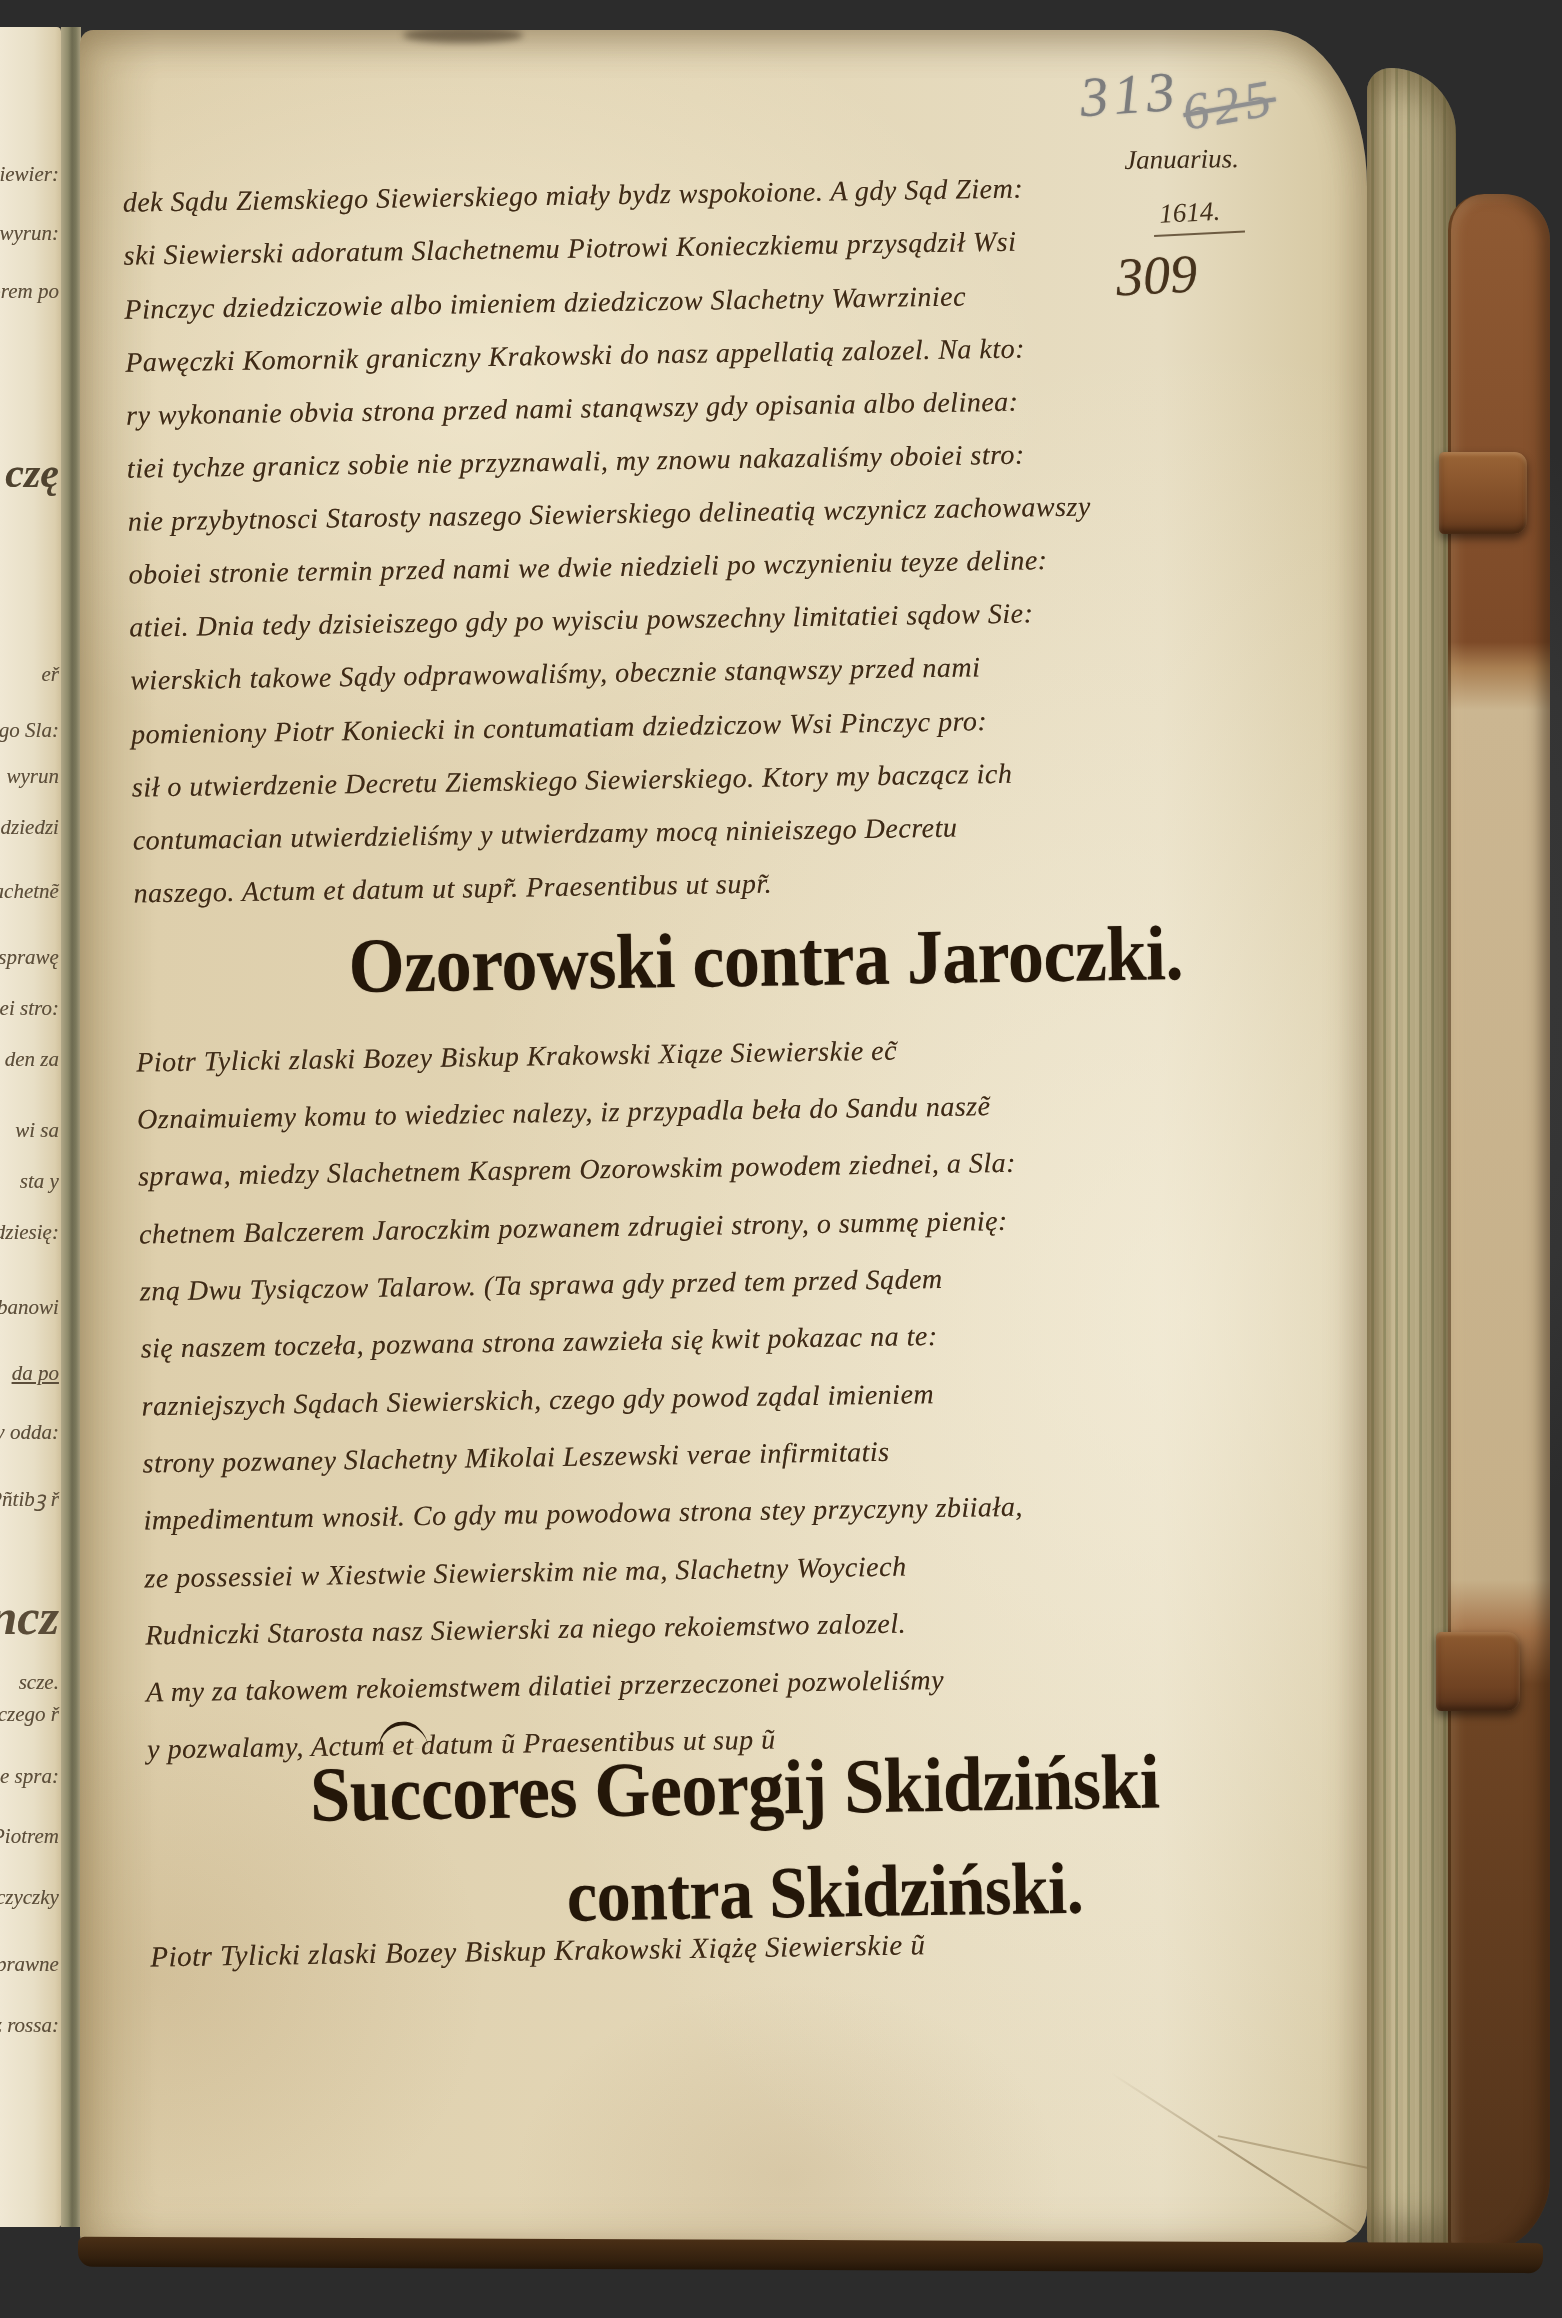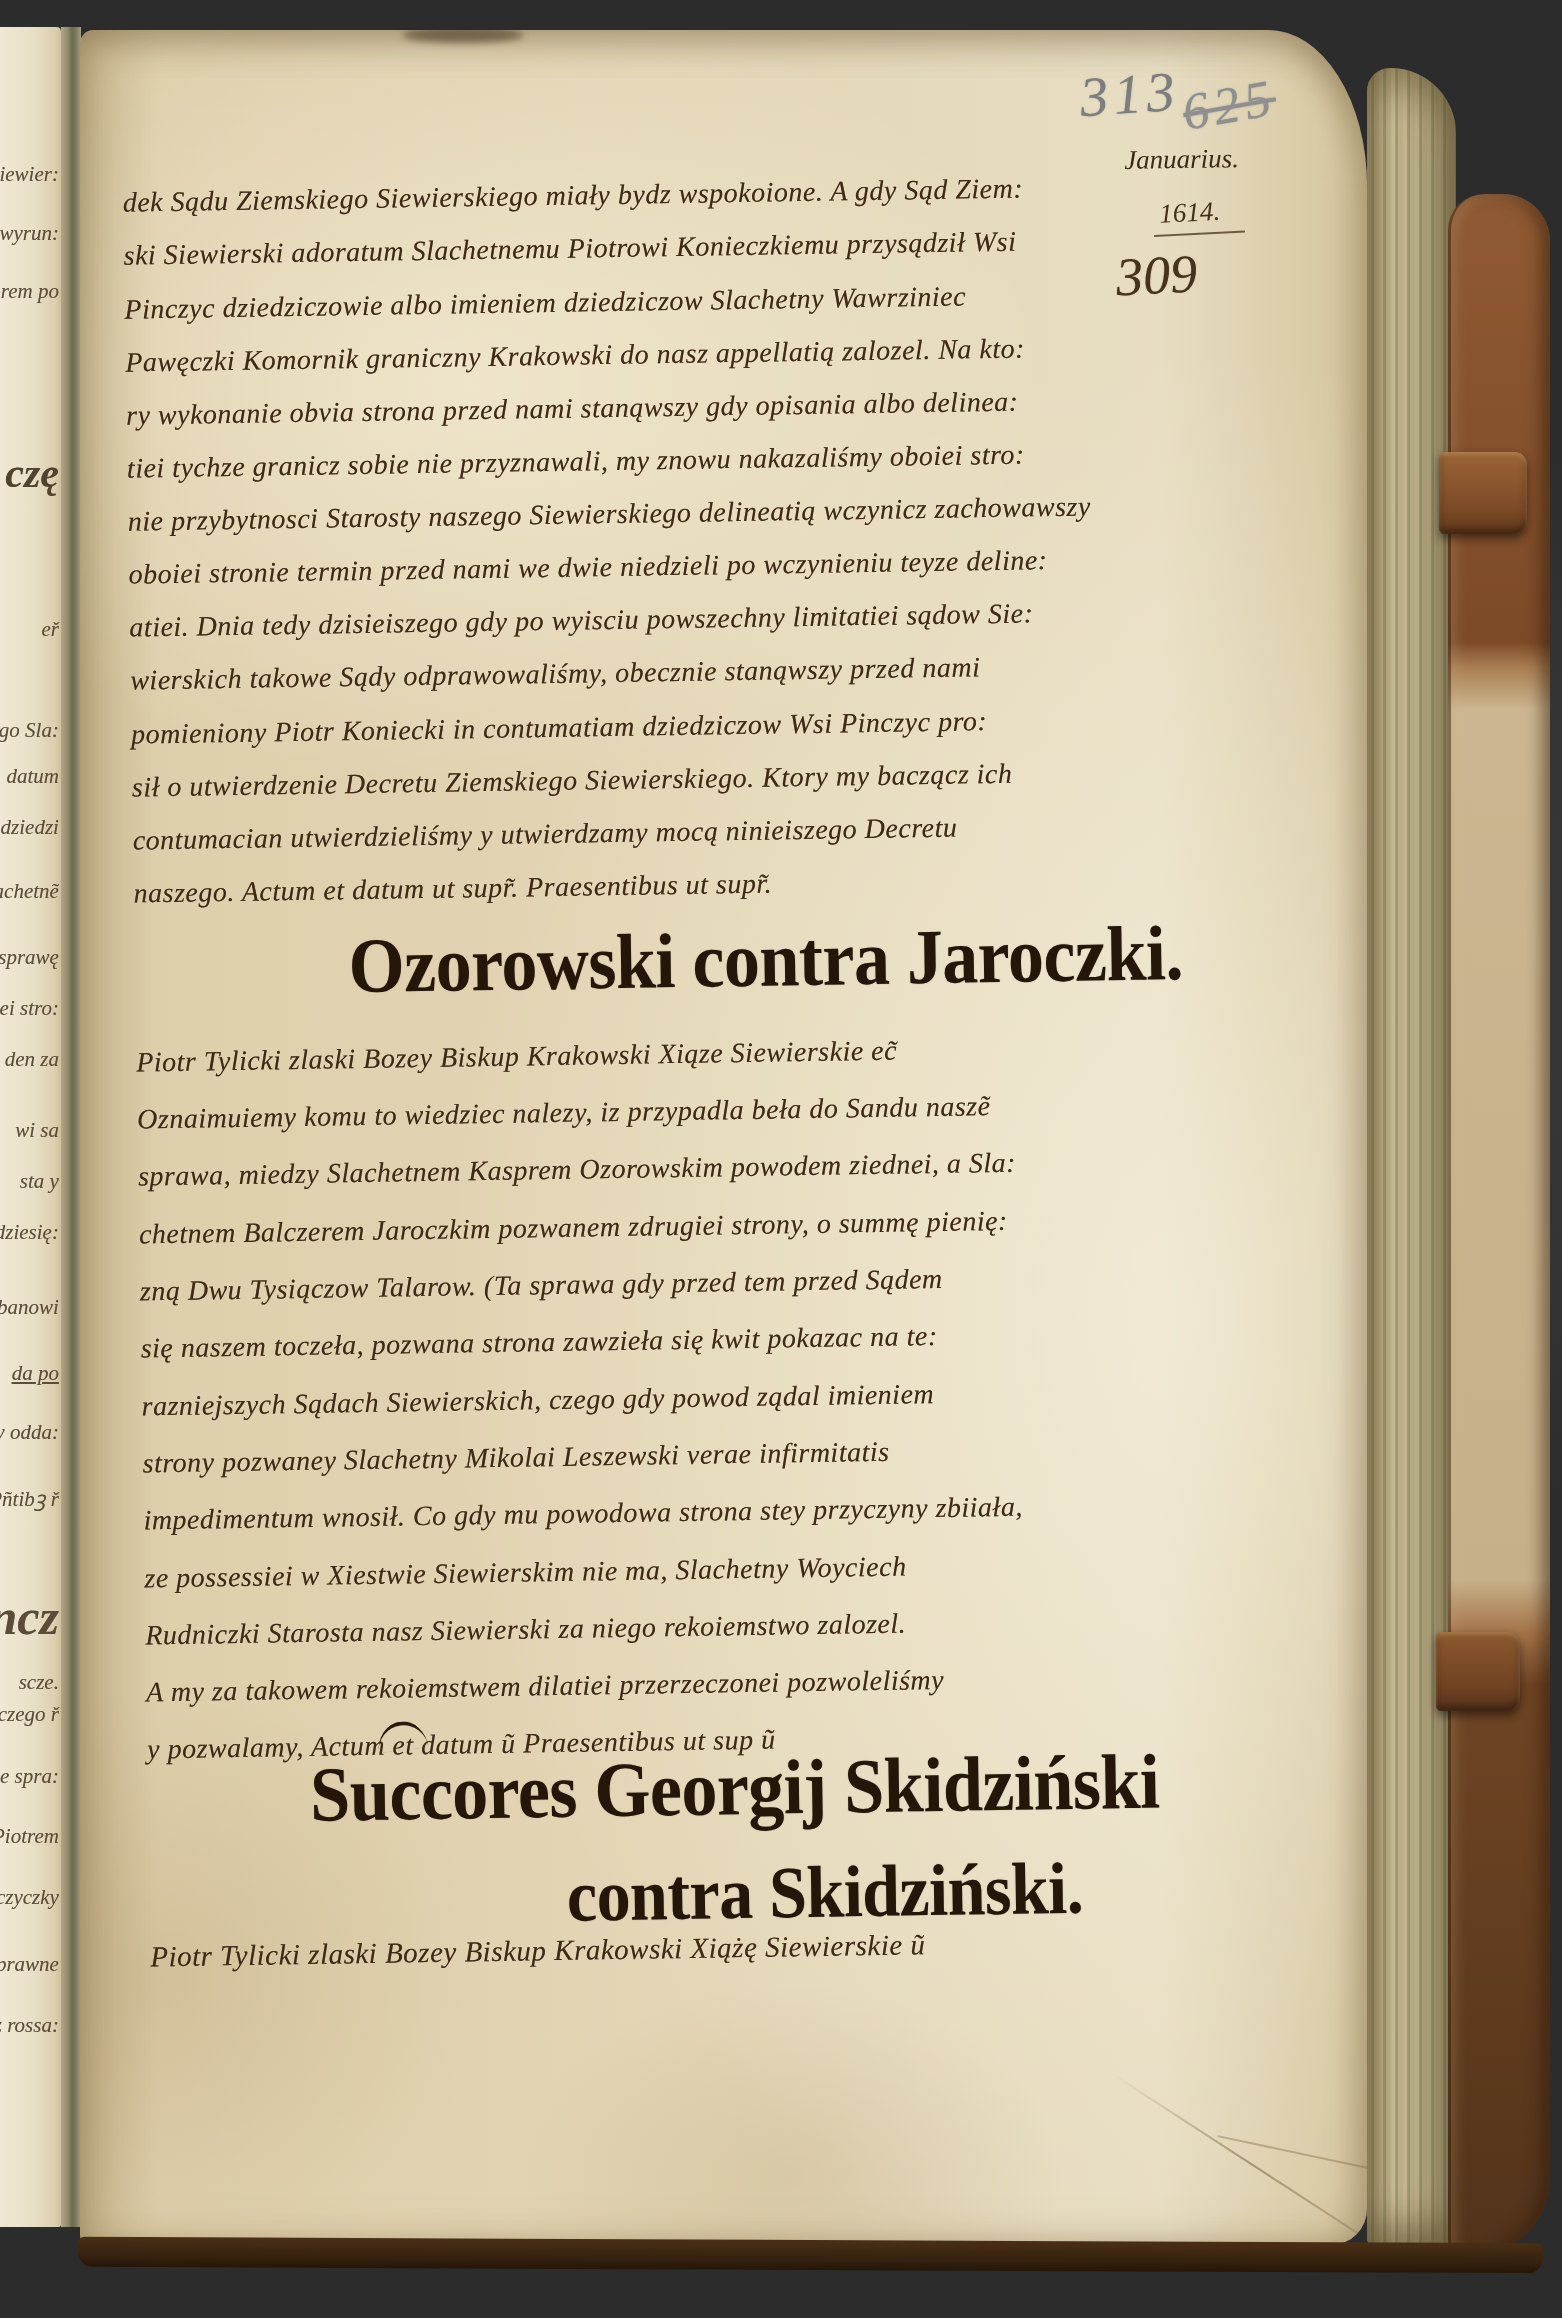--- a/index.html
+++ b/index.html
@@ -97,23 +97,23 @@
 <body>
 
 <div id="canvas">
   <div class="backdrop"></div>
 
   <div class="left-page">
       <div class="frag" style="top: 137px;">ku Siewier:</div>
       <div class="frag" style="top: 196px;">ło ze wyrun:</div>
       <div class="frag" style="top: 254px;">elatorem po</div>
       <div class="frag frag-large" style="top: 425px; text-align: right;">czę</div>
-      <div class="frag" style="top: 592px;">eř</div>
+      <div class="frag" style="top: 637px;">eř</div>
       <div class="frag" style="top: 693px;">rego Sla:</div>
-      <div class="frag" style="top: 739px;">datum</div>
+      <div class="frag" style="top: 739px;">wyrun</div>
       <div class="frag" style="top: 790px;">dziedzi</div>
       <div class="frag" style="top: 854px;">Slachetnẽ</div>
       <div class="frag" style="top: 920px;">gdy sprawę</div>
       <div class="frag" style="top: 971px;">oiei stro:</div>
       <div class="frag" style="top: 1022px;">den za</div>
       <div class="frag" style="top: 1093px; text-align: right;">wi sa</div>
       <div class="frag" style="top: 1144px;">sta y</div>
       <div class="frag" style="top: 1195px;">e dziesię:</div>
       <div class="frag" style="top: 1270px;">banowi</div>
       <div class="frag" style="top: 1336px; text-decoration: underline;">da po</div>

